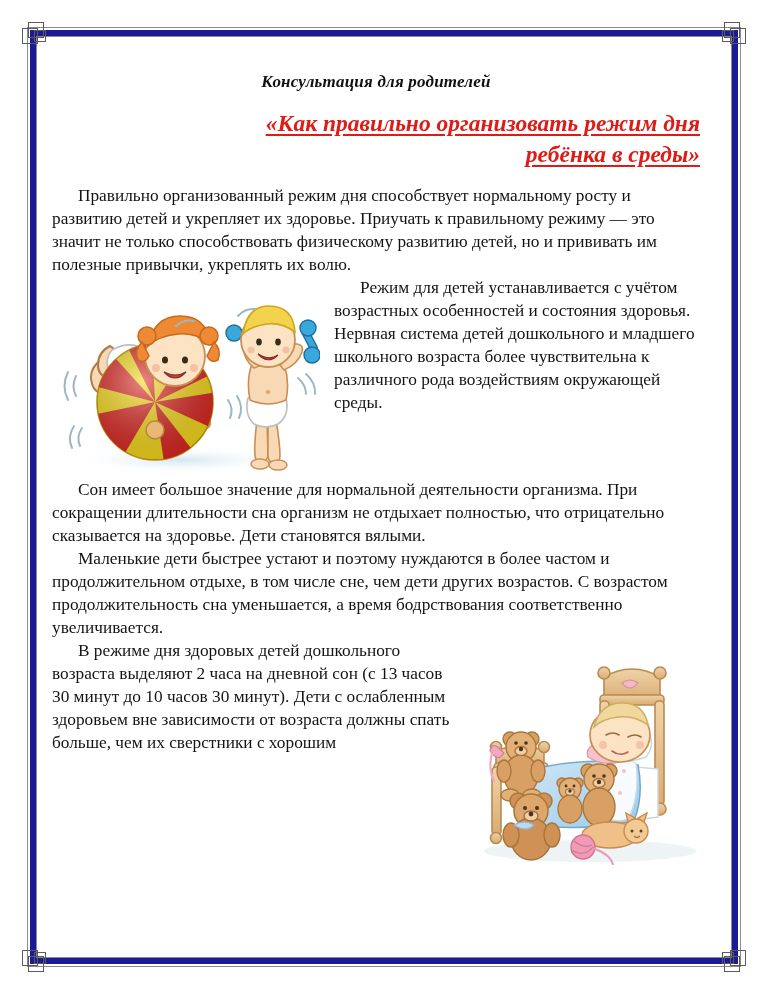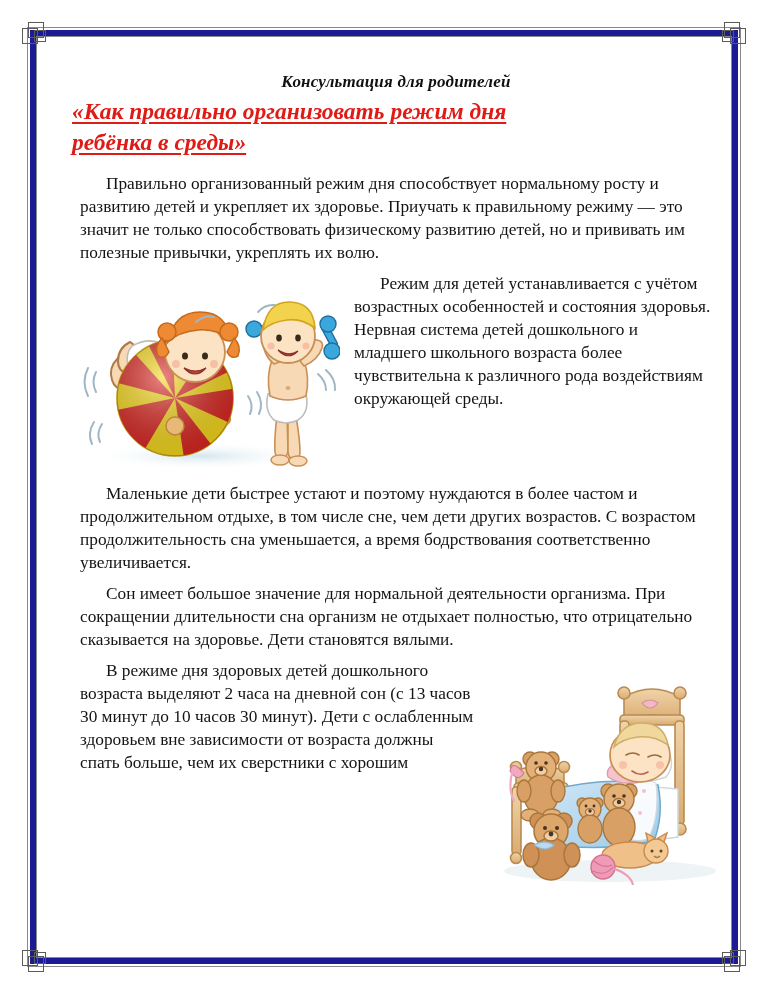--- a/index.html
+++ b/index.html
@@ -78,57 +78,57 @@
   .corner-bl .sq-c { left: 12px; bottom: 8px; }
 
   .corner-br { right: 22px; bottom: 22px; }
   .corner-br .sq-a { right: 0px;  bottom: 6px; }
   .corner-br .sq-b { right: 6px;  bottom: 0px; }
   .corner-br .sq-c { right: 12px; bottom: 8px; }
 
   
   .content {
     position: absolute;
-    left: 72px;
+    left: 52px;
     top: 72px;
     width: 648px;
     height: 860px;
     box-sizing: border-box;
   }
 
   .subtitle {
     text-align: center;
     font-weight: bold;
     font-style: italic;
     font-size: 17px;
     color: #111111;
     margin: 0 0 4px 0;
     letter-spacing: 0.2px;
   }
   .title {
-    text-align: left;
+    text-align: right;
     font-weight: bold;
     font-style: italic;
     font-size: 23.5px;
     color: #e01b16;
     text-decoration: underline;
     text-decoration-thickness: 2px;
     text-underline-offset: 3px;
     line-height: 1.32;
-    margin: 4px 0 14px 0;
+    margin: 16px 0 14px 0;
   }
 
   .body-text {
     font-size: 17.3px;
     line-height: 1.33;
     text-align: left;
     color: #141414;
   }
   .body-text p {
-    margin: 8px;
+    margin: 0;
     text-indent: 26px;
   }
   .body-text p.no-indent { text-indent: 0; }
 
   
   .fig-ball {
     float: left;
     width: 268px;
     height: 196px;
     margin: 4px 14px 2px 0px;
@@ -299,22 +299,22 @@
             <path d="M124 46 q8 -7 18 -5"></path>
               <path d="M186 36 q7 -8 17 -7"></path>
           </g>
         </svg>
       </div>
 
       <p>Режим для детей устанавливается с учётом возрастных особенностей и состояния здоровья. Нервная система детей дошкольного и младшего школьного возраста более чувствительна к различного рода воздействиям окружающей среды.</p>
 
       <div class="clearfix"></div>
 
+      <p>Сон имеет большое значение для нормальной деятельности организма. При сокращении длительности сна организм не отдыхает полностью, что отрицательно сказывается на здоровье. Дети становятся вялыми.</p>
       <p>Маленькие дети быстрее устают и поэтому нуждаются в более частом и продолжительном отдыхе, в том числе сне, чем дети других возрастов. С возрастом продолжительность сна уменьшается, а время бодрствования соответственно увеличивается.</p>
-      <p>Сон имеет большое значение для нормальной деятельности организма. При сокращении длительности сна организм не отдыхает полностью, что отрицательно сказывается на здоровье. Дети становятся вялыми.</p>
 
 
       <div class="fig-bed">
         <svg viewBox="0 0 230 222" xmlns="http://www.w3.org/2000/svg">
           <defs>
             <linearGradient id="woodG" x1="0" y1="0" x2="0" y2="1">
               <stop offset="0%" stop-color="#f0d3a8"></stop>
                 <stop offset="100%" stop-color="#d9ac72"></stop>
             </linearGradient>
             <linearGradient id="blankG" x1="0" y1="0" x2="1" y2="1">

